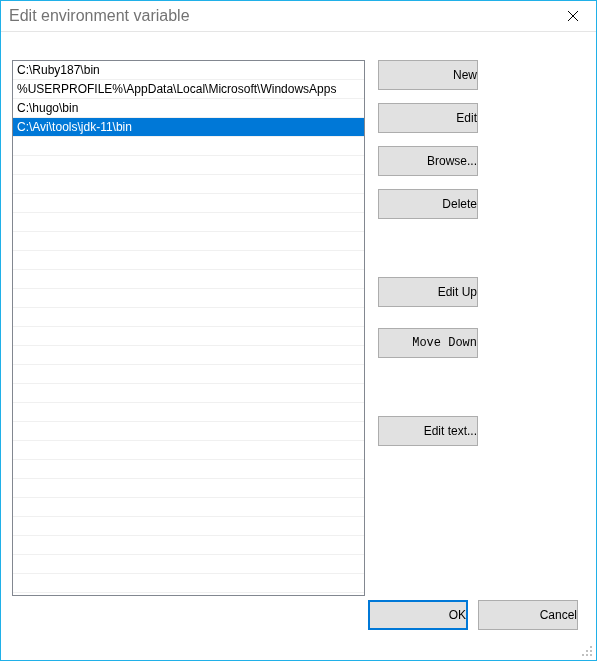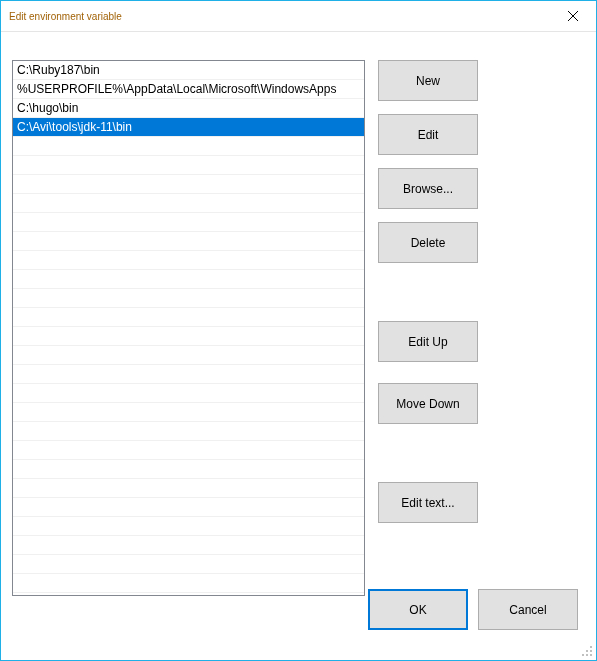--- a/index.html
+++ b/index.html
@@ -18,22 +18,22 @@
     }
     .titlebar {
       height: 31px;
       display: flex;
       align-items: center;
       justify-content: space-between;
       padding-left: 8px;
       border-bottom: 1px solid #e5e5e5;
     }
     .titlebar-title {
-      font-size: 10px;
-      color: #a16207;
+      font-size: 16px;
+      color: #737373;
     }
     .close-btn {
       width: 46px;
       height: 30px;
       display: flex;
       align-items: center;
       justify-content: center;
       cursor: pointer;
     }
     .close-btn svg {
@@ -79,32 +79,32 @@
       border-bottom: 1px solid #f0f0f0;
     }
     .side-buttons {
       display: flex;
       flex-direction: column;
       margin-top: 17px;
       width: 100px;
     }
     .btn {
       width: 100px;
-      height: 41px;
+      height: 30px;
       background: #e1e1e1;
       border: 1px solid #adadad;
       font-family: 'Segoe UI', Tahoma, sans-serif;
       font-size: 12px;
       color: #000;
       cursor: pointer;
-      text-align: center;
+      text-align: right;
     }
     .gap-small { margin-top: 13px; }
     .gap-large { margin-top: 58px; }
-    .gap-medium { margin-top: 21px; }
+    .gap-medium { margin-top: 21px; font-family: Liberation Mono, monospace; }
     .gap-first { margin-top: 0; }
     .bottom-buttons {
       position: absolute;
       bottom: 30px;
       right: 18px;
       display: flex;
       gap: 10px;
     }
     .btn.primary {
       border: 2px solid #0078d7;

